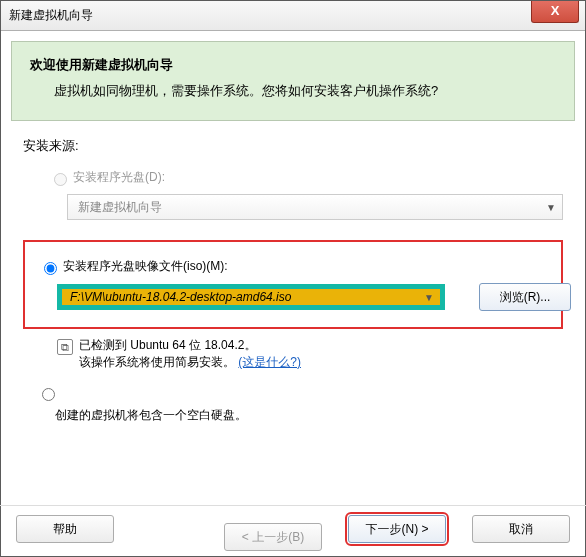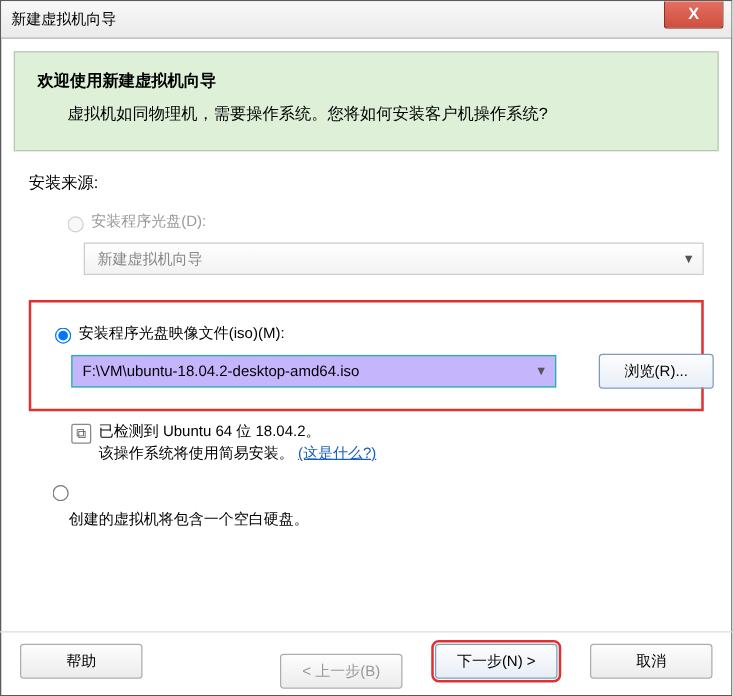--- a/index.html
+++ b/index.html
@@ -66,27 +66,28 @@
   .dropdown.disabled { color: #888; border-color: #ccc; }
   .drop-arrow { font-size: 10px; color: #555; }
   .red-box {
     border: 2px solid #e03030;
     padding: 12px 14px 16px 14px;
     margin: 20px 12px 8px 12px;
   }
   .combo-wrap { display: flex; align-items: center; gap: 12px; }
   .combo {
     flex: 1;
-    border: 1px solid #14b8a6;
+    border: 5px solid #14b8a6;
     height: 26px;
-    background: #c4b5fd;
+    background: #eab308;
     display: flex;
     align-items: center;
     justify-content: space-between;
     padding: 0 6px 0 8px;
+    font-style: italic;
   }
   .browse-btn {
     height: 28px;
     width: 92px;
     border: 1px solid #7a9ac0;
     background: linear-gradient(#fdfdfd, #e8eef6);
     border-radius: 3px;
     text-align: center;
     line-height: 26px;
     margin-right: -2px;

